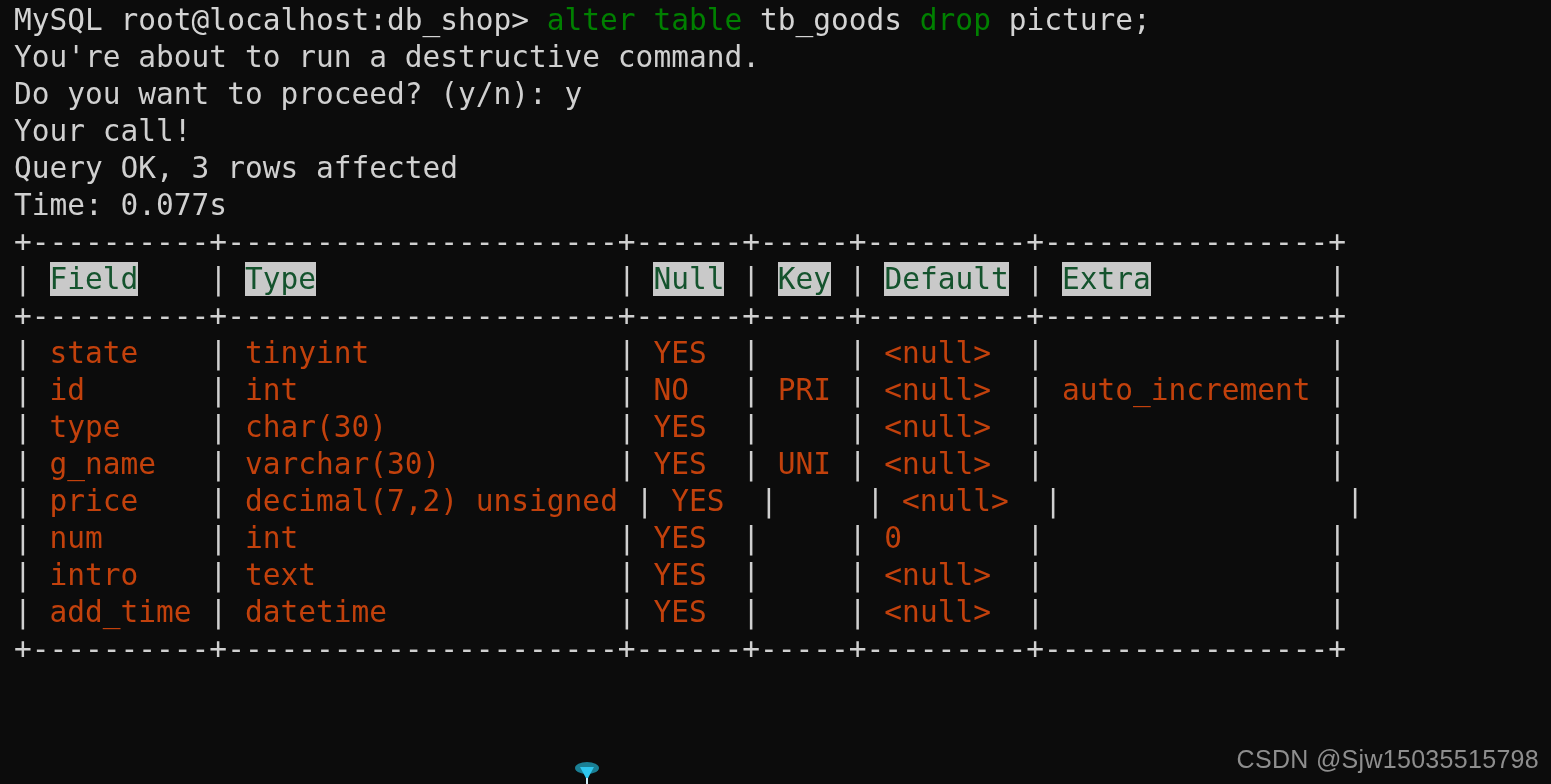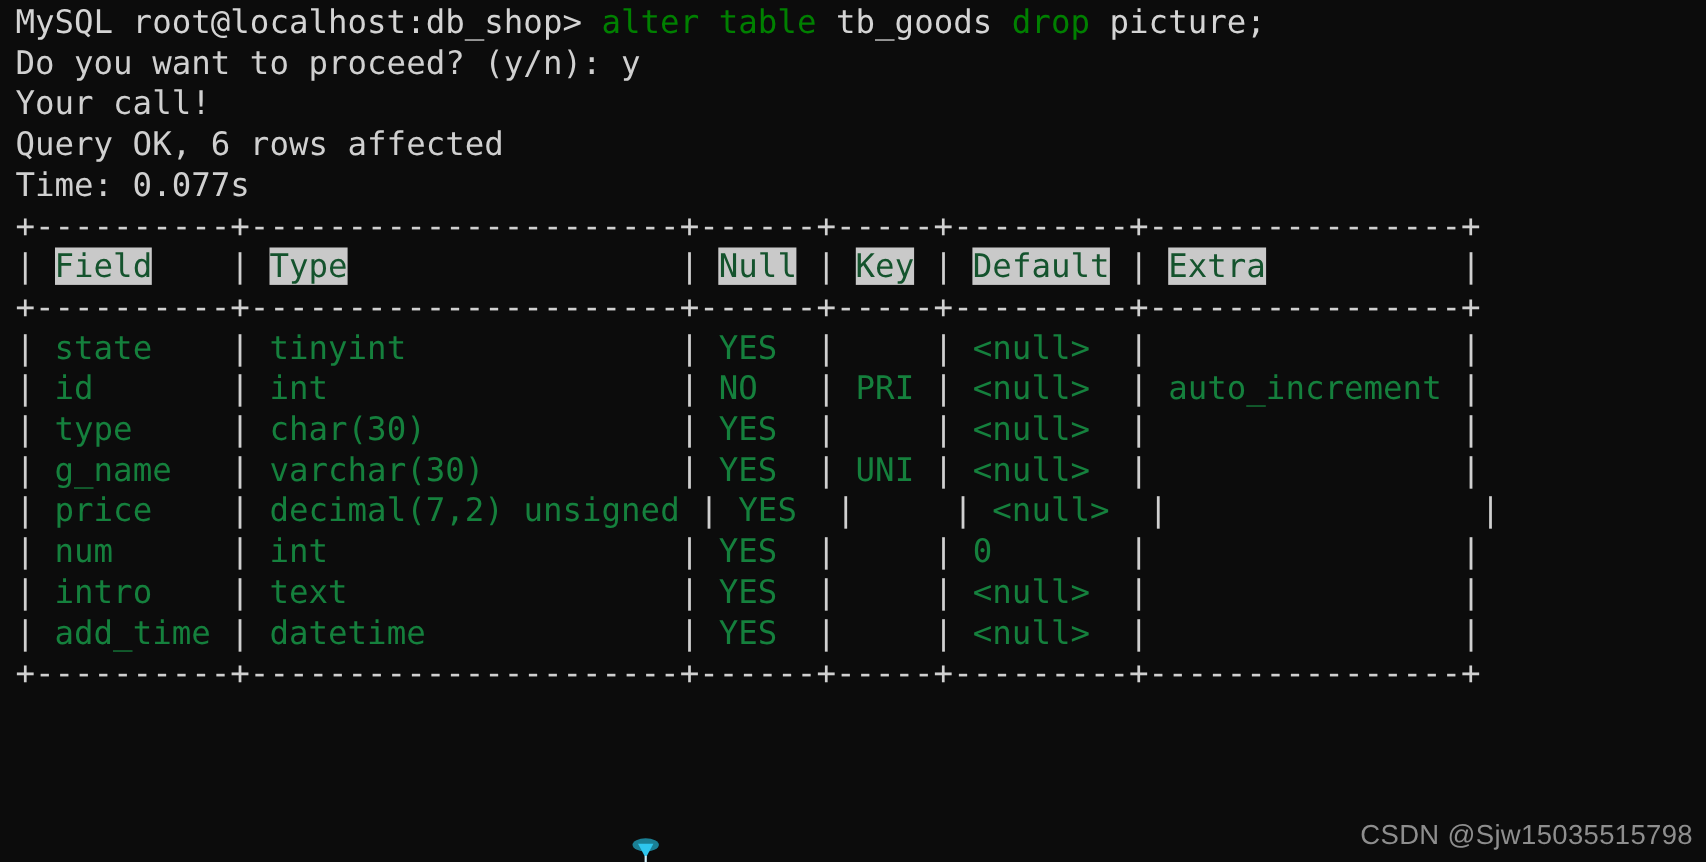--- a/index.html
+++ b/index.html
@@ -32,21 +32,21 @@
     box-sizing: border-box;
   }
   .seg { white-space: pre; }
   .kw { color: #008000; }
   .plain { color: #d4d4d4; }
   .rule { color: #d0d0d0; }
   .hl {
     background: #c9c9c9;
     color: #14532d;
   }
-  .cell { color: #15803d; }
+  .cell { color: #c2410c; }
   .pipe { color: #d0d0d0; }
   #watermark {
     position: absolute;
     right: 12px;
     bottom: 10px;
     font-family: "Liberation Sans", sans-serif;
     font-size: 25px;
     color: #8e8e8e;
     letter-spacing: 0.3px;
     white-space: pre;
@@ -86,23 +86,24 @@
     background: #cfeef8;
   }
 </style>
 </head>
 <body>
 
 <div id="terminal">
 
   <div class="line"><span class="seg plain">MySQL root@localhost:db_shop&gt; </span><span class="seg kw">alter</span><span class="seg plain"> </span><span class="seg kw">table</span><span class="seg plain"> </span><span class="seg plain">tb_goods</span><span class="seg plain"> </span><span class="seg kw">drop</span><span class="seg plain"> </span><span class="seg plain">picture;</span></div>
 
+  <div class="line">You're about to run a destructive command.</div>
   <div class="line">Do you want to proceed? (y/n): y</div>
   <div class="line">Your call!</div>
-  <div class="line">Query OK, 6 rows affected</div>
+  <div class="line">Query OK, 3 rows affected</div>
   <div class="line">Time: 0.077s</div>
 
 
   <div class="line rule">+----------+----------------------+------+-----+---------+----------------+</div>
   <div class="line" id="header-row"><span class="seg pipe">| </span><span class="seg hl">Field</span><span class="seg plain">    </span><span class="seg pipe">| </span><span class="seg hl">Type</span><span class="seg plain">                 </span><span class="seg pipe">| </span><span class="seg hl">Null</span><span class="seg plain"> </span><span class="seg pipe">| </span><span class="seg hl">Key</span><span class="seg plain"> </span><span class="seg pipe">| </span><span class="seg hl">Default</span><span class="seg plain"> </span><span class="seg pipe">| </span><span class="seg hl">Extra</span><span class="seg plain">          </span><span class="seg pipe">|</span></div>
   <div class="line rule">+----------+----------------------+------+-----+---------+----------------+</div>
   <div id="body-rows">
       <div class="line"><span class="seg pipe">| </span><span class="seg cell">state    </span><span class="seg pipe">| </span><span class="seg cell">tinyint              </span><span class="seg pipe">| </span><span class="seg cell">YES  </span><span class="seg pipe">| </span><span class="seg cell">    </span><span class="seg pipe">| </span><span class="seg cell">&lt;null&gt;  </span><span class="seg pipe">| </span><span class="seg cell">               </span><span class="seg pipe">|</span></div>
       <div class="line"><span class="seg pipe">| </span><span class="seg cell">id       </span><span class="seg pipe">| </span><span class="seg cell">int                  </span><span class="seg pipe">| </span><span class="seg cell">NO   </span><span class="seg pipe">| </span><span class="seg cell">PRI </span><span class="seg pipe">| </span><span class="seg cell">&lt;null&gt;  </span><span class="seg pipe">| </span><span class="seg cell">auto_increment </span><span class="seg pipe">|</span></div>
       <div class="line"><span class="seg pipe">| </span><span class="seg cell">type     </span><span class="seg pipe">| </span><span class="seg cell">char(30)             </span><span class="seg pipe">| </span><span class="seg cell">YES  </span><span class="seg pipe">| </span><span class="seg cell">    </span><span class="seg pipe">| </span><span class="seg cell">&lt;null&gt;  </span><span class="seg pipe">| </span><span class="seg cell">               </span><span class="seg pipe">|</span></div>

